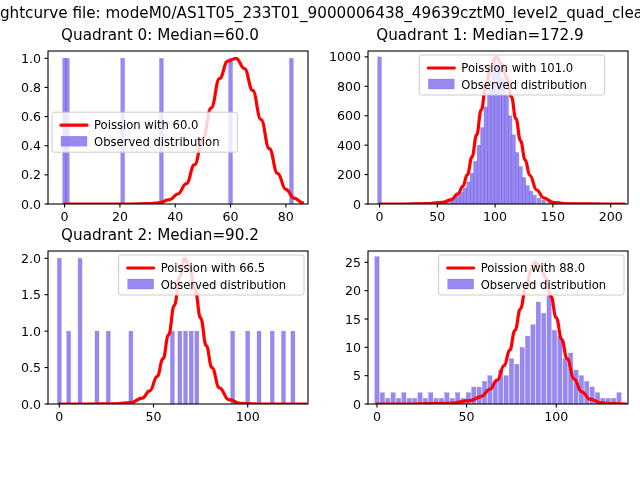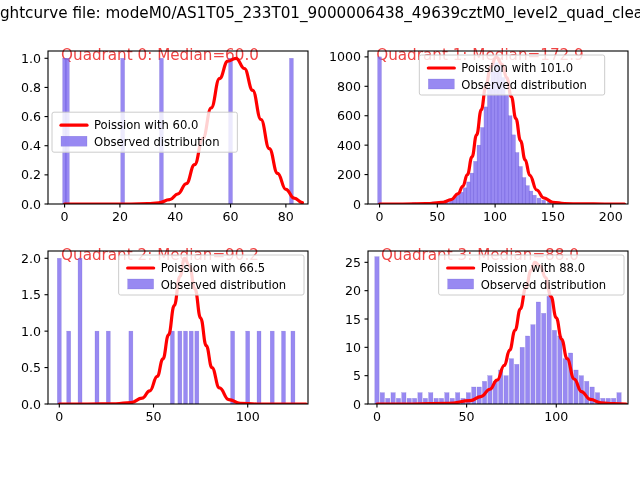--- a/index.html
+++ b/index.html
@@ -28,23 +28,22 @@
   .panel {
     position: absolute;
   }
   .panel-title {
     position: absolute;
     top: 0;
     left: 0;
     width: 100%;
     text-align: center;
     font-size: 15.2px;
-    color: #ef4444;
+    color: #000000;
     white-space: nowrap;
-    margin-top: 20px;
   }
   svg.plot {
     position: absolute;
     left: 0;
     display: block;
     overflow: visible;
   }
   .tick-label {
     font-family: "DejaVu Sans", sans-serif;
     font-size: 12.6px;
@@ -261,21 +260,20 @@
           <rect x="118.65" y="29" width="185.35" height="40" rx="2" class="legend-box"></rect>
           <line x1="127.65" y1="42" x2="153.65" y2="42" stroke="#ff0000" stroke-width="3.2" stroke-linecap="round"></line>
           <text x="160.65" y="46" class="legend-text">Poission with 66.5</text>
           <rect x="127.65" y="53" width="26" height="10" fill="#7b68ee" fill-opacity="0.78" stroke="#6a5acd" stroke-width="0.4" stroke-opacity="0.5"></rect>
           <text x="160.65" y="63" class="legend-text">Observed distribution</text>
         </g>
       </svg>
   </div>
 
   <div class="panel" style="left:320px; top:226px; width:320px; height:214px;">
-    <div class="panel-title">Quadrant 3: Median=88.0</div>
     <svg class="plot" width="320" height="214" style="top:0px;">
         <defs>
           <clipPath id="clip-quadrant-3">
             <rect x="48" y="25" width="260" height="153"></rect>
           </clipPath>
         </defs>
         <g clip-path="url(#clip-quadrant-3)">
           <rect x="54.813793103448276" y="30.666666666666686" width="4.303448275862069" height="147.33333333333331" fill="#7b68ee" fill-opacity="0.78" stroke="#6a5acd" stroke-width="0.4" stroke-opacity="0.5"></rect>
           <rect x="60.19310344827586" y="166.66666666666666" width="4.303448275862069" height="11.333333333333343" fill="#7b68ee" fill-opacity="0.78" stroke="#6a5acd" stroke-width="0.4" stroke-opacity="0.5"></rect>
           <rect x="65.57241379310344" y="172.33333333333334" width="4.303448275862069" height="5.666666666666657" fill="#7b68ee" fill-opacity="0.78" stroke="#6a5acd" stroke-width="0.4" stroke-opacity="0.5"></rect>

